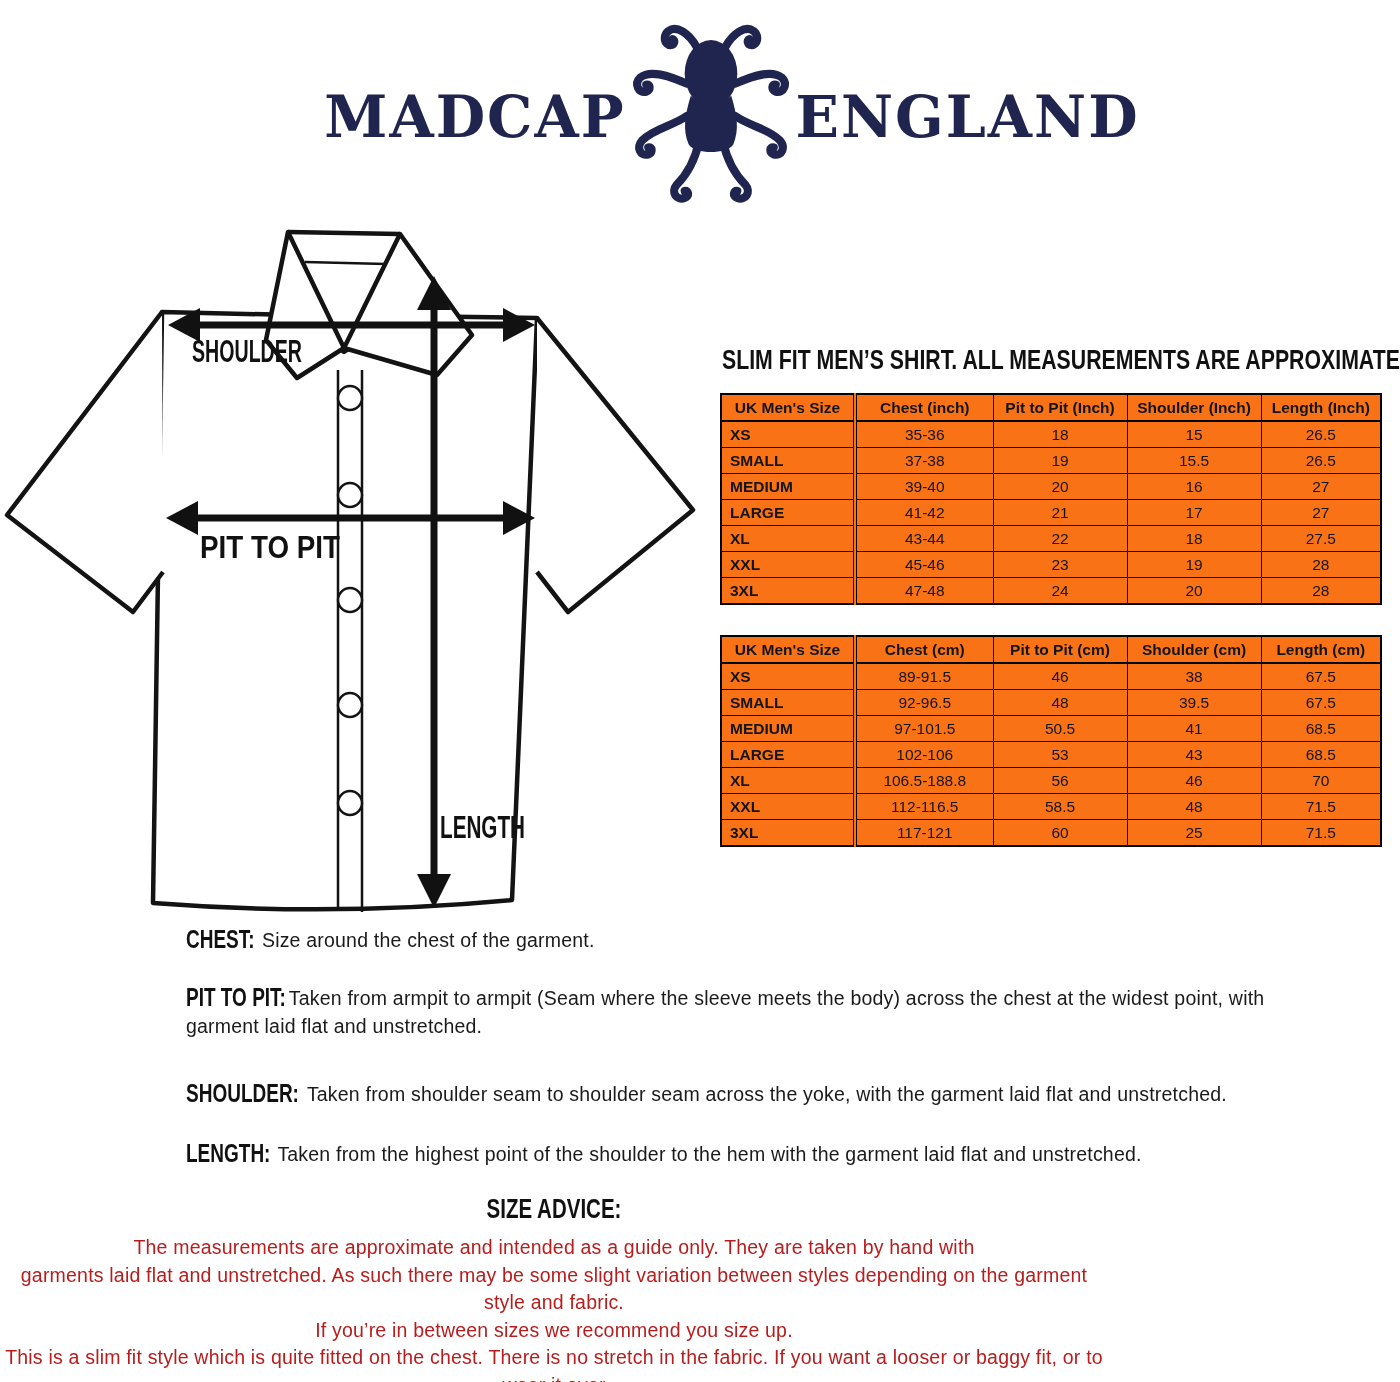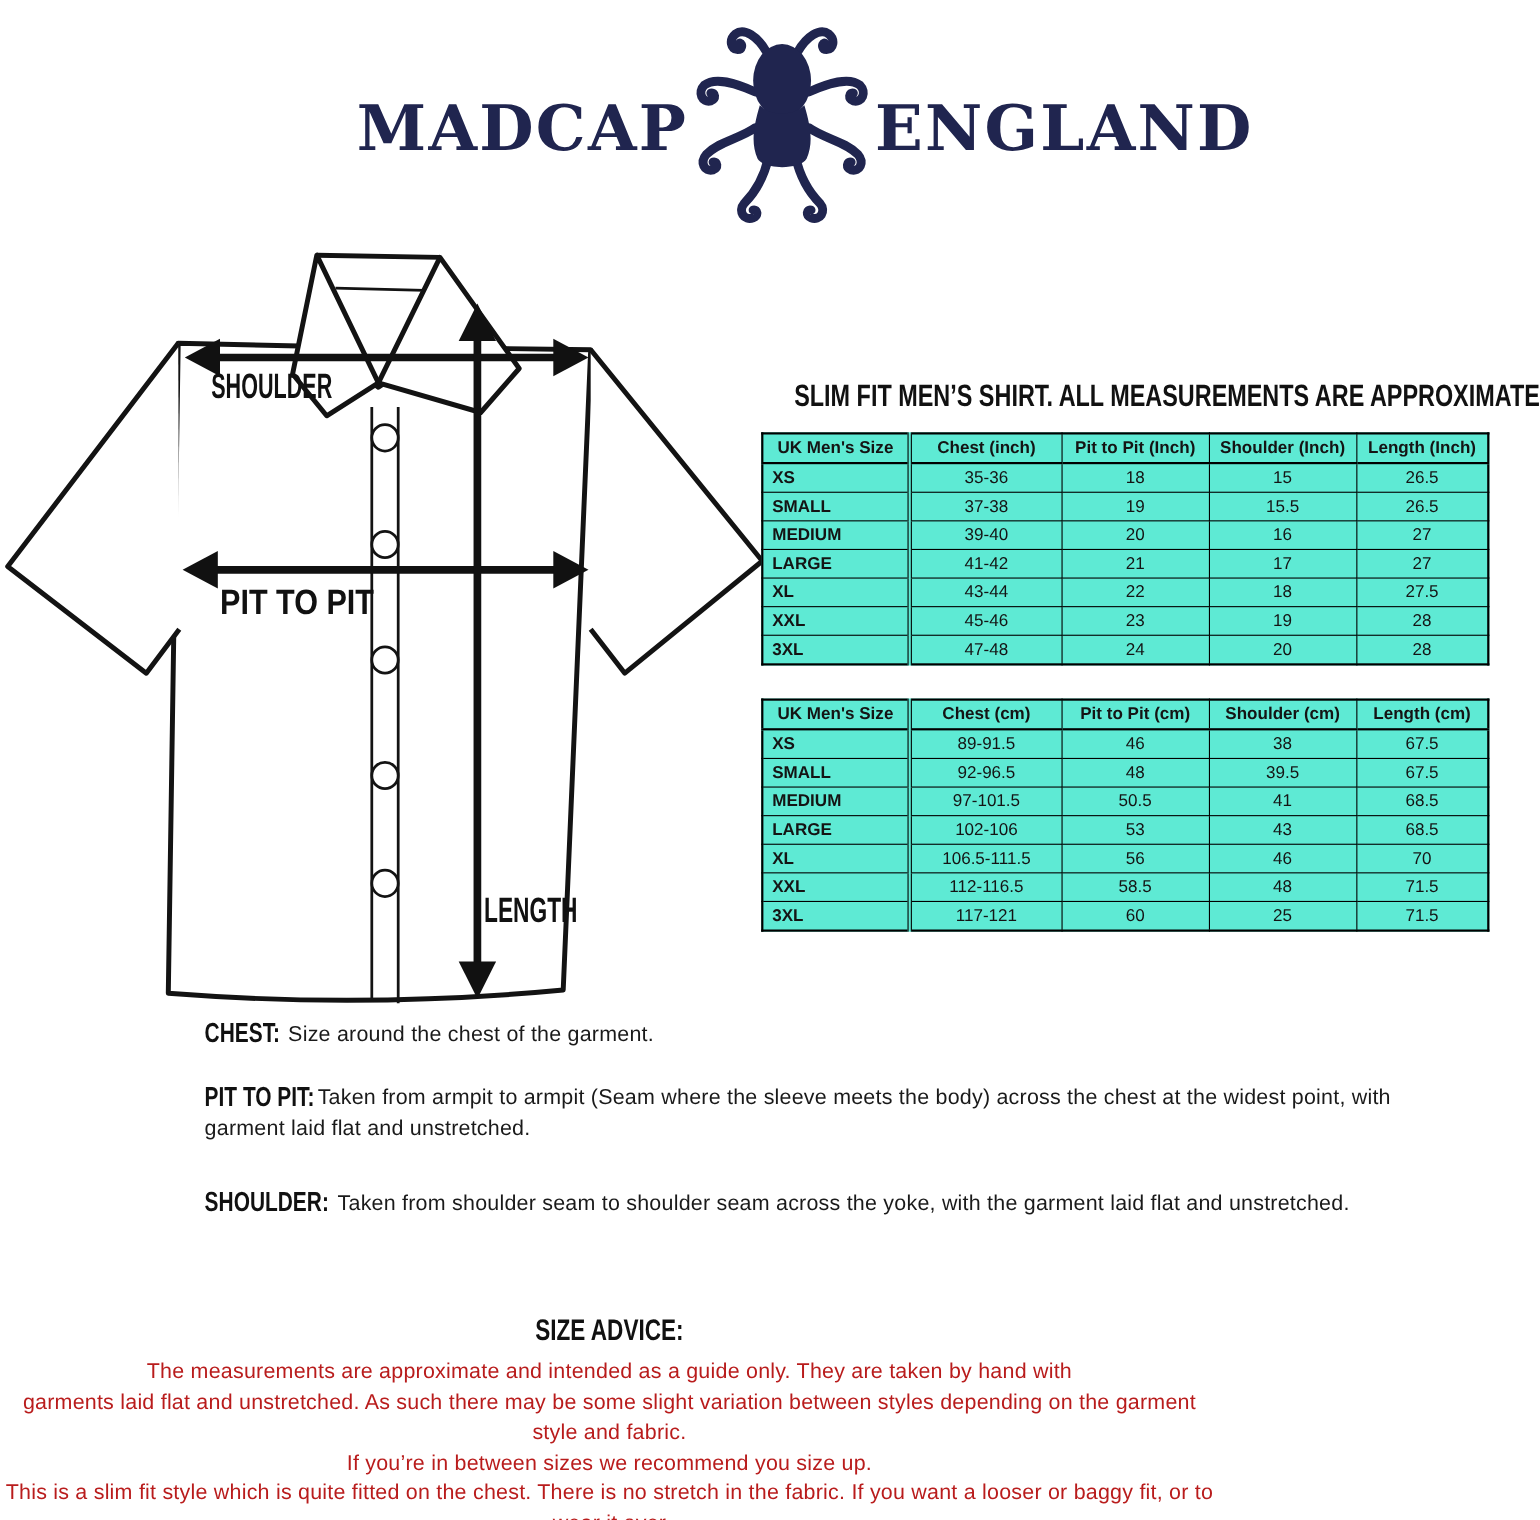--- a/index.html
+++ b/index.html
@@ -16,21 +16,21 @@
   .cond { display:inline-block; font-weight:bold; transform:scaleX(0.76); transform-origin:left center; white-space:nowrap; letter-spacing:0; color:#111; }
   .cond-center { display:block; font-weight:bold; transform:scaleX(0.76); transform-origin:center center; white-space:nowrap; letter-spacing:0; color:#111; }
 
   
   .shirt-svg { position:absolute; left:0; top:220px; }
 
   
   .chart-title { position:absolute; left:722px; top:344px; font-size:28px; }
 
   
-  .size-table { position:absolute; left:692px; border-collapse:collapse; background:#5eead4; border:2.5px solid #000; table-layout:fixed; width:660px; }
+  .size-table { position:absolute; left:720px; border-collapse:collapse; background:#f97316; border:2.5px solid #000; table-layout:fixed; width:660px; }
   .size-table.inches { top:393px; }
   .size-table.cm { top:635px; }
   .size-table th, .size-table td { border:1.6px solid #000; height:25px; padding:0 8px; font-size:15.5px; overflow:hidden; white-space:nowrap; }
   .size-table th { font-weight:bold; text-align:center; border-bottom:2.2px solid #000; }
   .size-table td { text-align:center; font-weight:normal; }
   .size-table th:first-child, .size-table td:first-child { border-right:4px double #000; }
   .size-table td:first-child { text-align:left; font-weight:bold; }
 
   
   .definition { position:absolute; left:186px; width:1125px; font-size:19.5px; line-height:28px; letter-spacing:.2px; color:#1a1a1a; }
@@ -236,21 +236,21 @@
         </tr>
         <tr>
           <td>LARGE</td>
           <td>102-106</td>
           <td>53</td>
           <td>43</td>
           <td>68.5</td>
         </tr>
         <tr>
           <td>XL</td>
-          <td>106.5-111.5</td>
+          <td>106.5-188.8</td>
           <td>56</td>
           <td>46</td>
           <td>70</td>
         </tr>
         <tr>
           <td>XXL</td>
           <td>112-116.5</td>
           <td>58.5</td>
           <td>48</td>
           <td>71.5</td>
@@ -269,20 +269,24 @@
     <span class="def-term cond">CHEST:</span>
     <span>Size around the chest of the garment.</span>
   </div>
   <div class="definition def-pit">
     <span class="def-term cond">PIT TO PIT:</span>
     <span>Taken from armpit to armpit (Seam where the sleeve meets the body) across the chest at the widest point, with garment laid flat and unstretched.</span>
   </div>
   <div class="definition def-shoulder">
     <span class="def-term cond">SHOULDER:</span>
     <span>Taken from shoulder seam to shoulder seam across the yoke, with the garment laid flat and unstretched.</span>
+  </div>
+  <div class="definition def-length">
+    <span class="def-term cond">LENGTH:</span>
+    <span>Taken from the highest point of the shoulder to the hem with the garment laid flat and unstretched.</span>
   </div>
 
   <div class="advice">
     <div class="advice-heading">
       <span class="cond-center">SIZE ADVICE:</span>
     </div>
     <div class="advice-line">The measurements are approximate and intended as a guide only. They are taken by hand with</div>
     <div class="advice-line">garments laid flat and unstretched. As such there may be some slight variation between styles depending on the garment style and fabric.</div>
     <div class="advice-line">If you’re in between sizes we recommend you size up.</div>
     <div class="advice-line">This is a slim fit style which is quite fitted on the chest. There is no stretch in the fabric. If you want a looser or baggy fit, or to wear it over</div>

